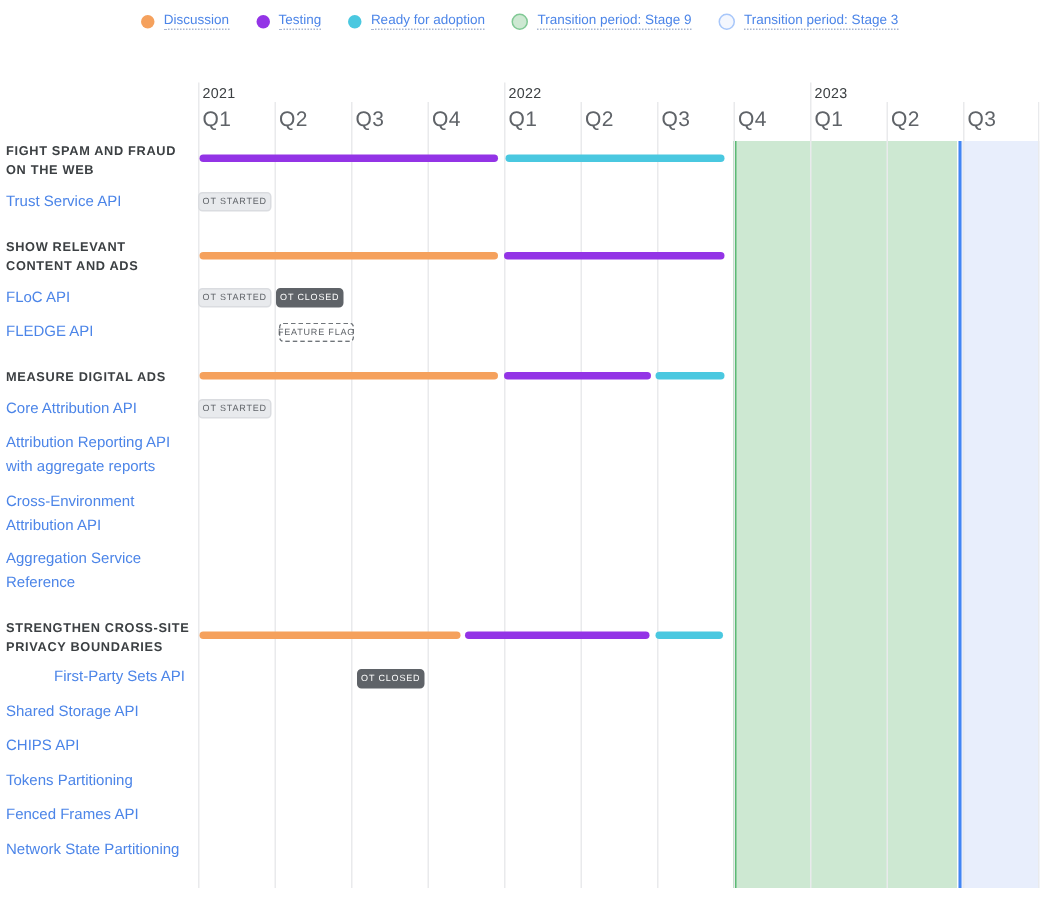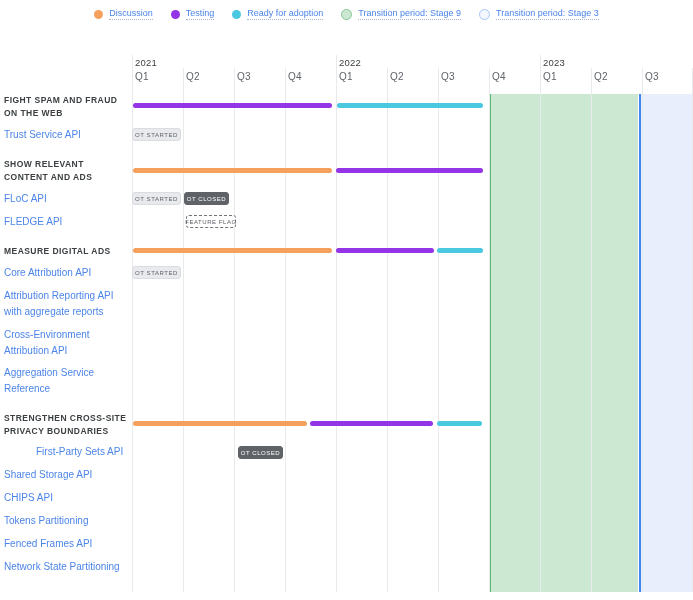--- a/index.html
+++ b/index.html
@@ -13,21 +13,21 @@
   .legend-label{font-size:9px;color:#4C85E8;border-bottom:1px dotted #a9b6cf;line-height:11px;white-space:nowrap;}
 
   
   .chart{position:absolute;left:0;top:0;width:693px;height:600px;}
   .vline{position:absolute;width:1px;background:#E9EAEC;}
   .region{position:absolute;top:94px;height:498px;}
   .region-stage1{background:#CDE8D2;border-left:2px solid #5BB974;}
   .region-stage2{background:#E8EEFC;border-left:2px solid #4285F4;}
 
   .year{position:absolute;font-size:9.5px;color:#3C4043;top:57px;letter-spacing:.2px;}
-  .quarter{position:absolute;font-size:10px;color:#5F6368;top:71px;letter-spacing:.2px;}
+  .quarter{position:absolute;font-size:14px;color:#5F6368;top:71px;letter-spacing:.2px;}
 
   
   .cat{position:absolute;left:4px;width:124px;font-size:8.5px;font-weight:bold;color:#3C4043;letter-spacing:.45px;line-height:13px;text-transform:uppercase;}
   .api{position:absolute;left:4px;width:122px;font-size:10px;color:#4C85E8;line-height:15.5px;}
 
   
   .bar{position:absolute;height:5px;border-radius:3px;}
 
   
   .badge{position:absolute;height:13px;box-sizing:border-box;display:flex;align-items:center;justify-content:center;font-size:6px;letter-spacing:.55px;text-transform:uppercase;border-radius:3px;white-space:nowrap;}

